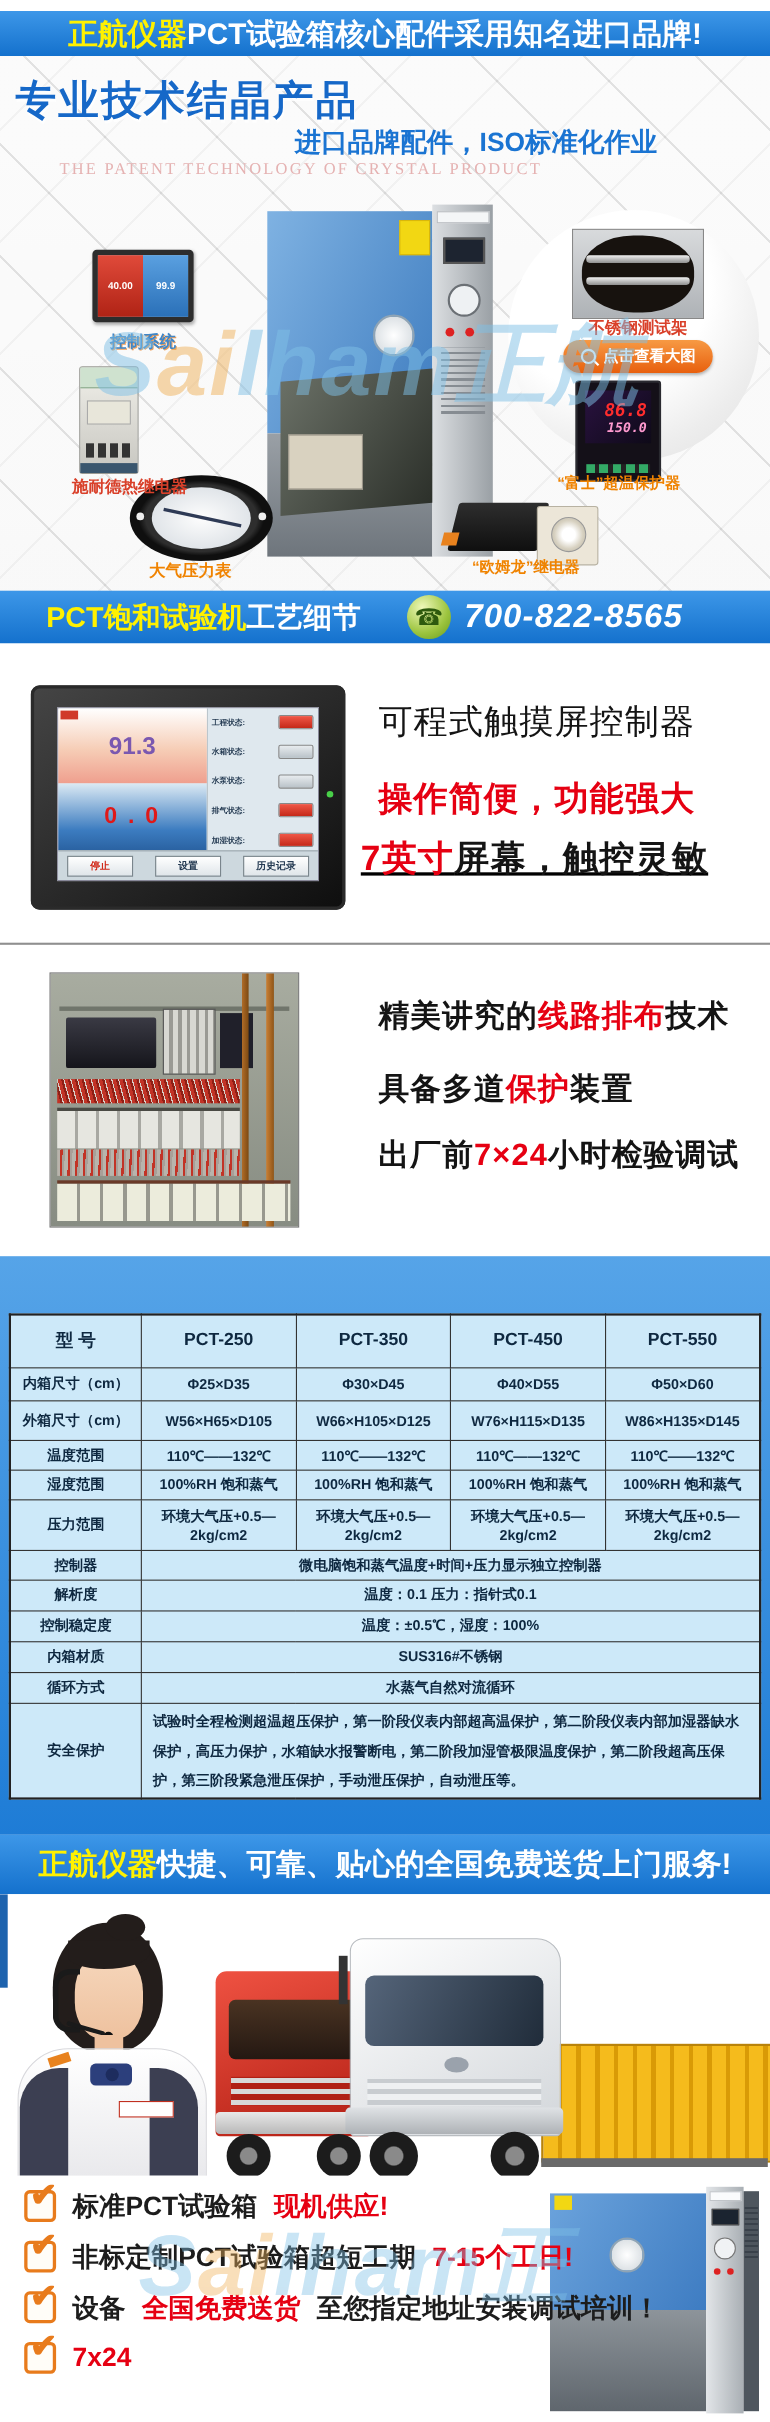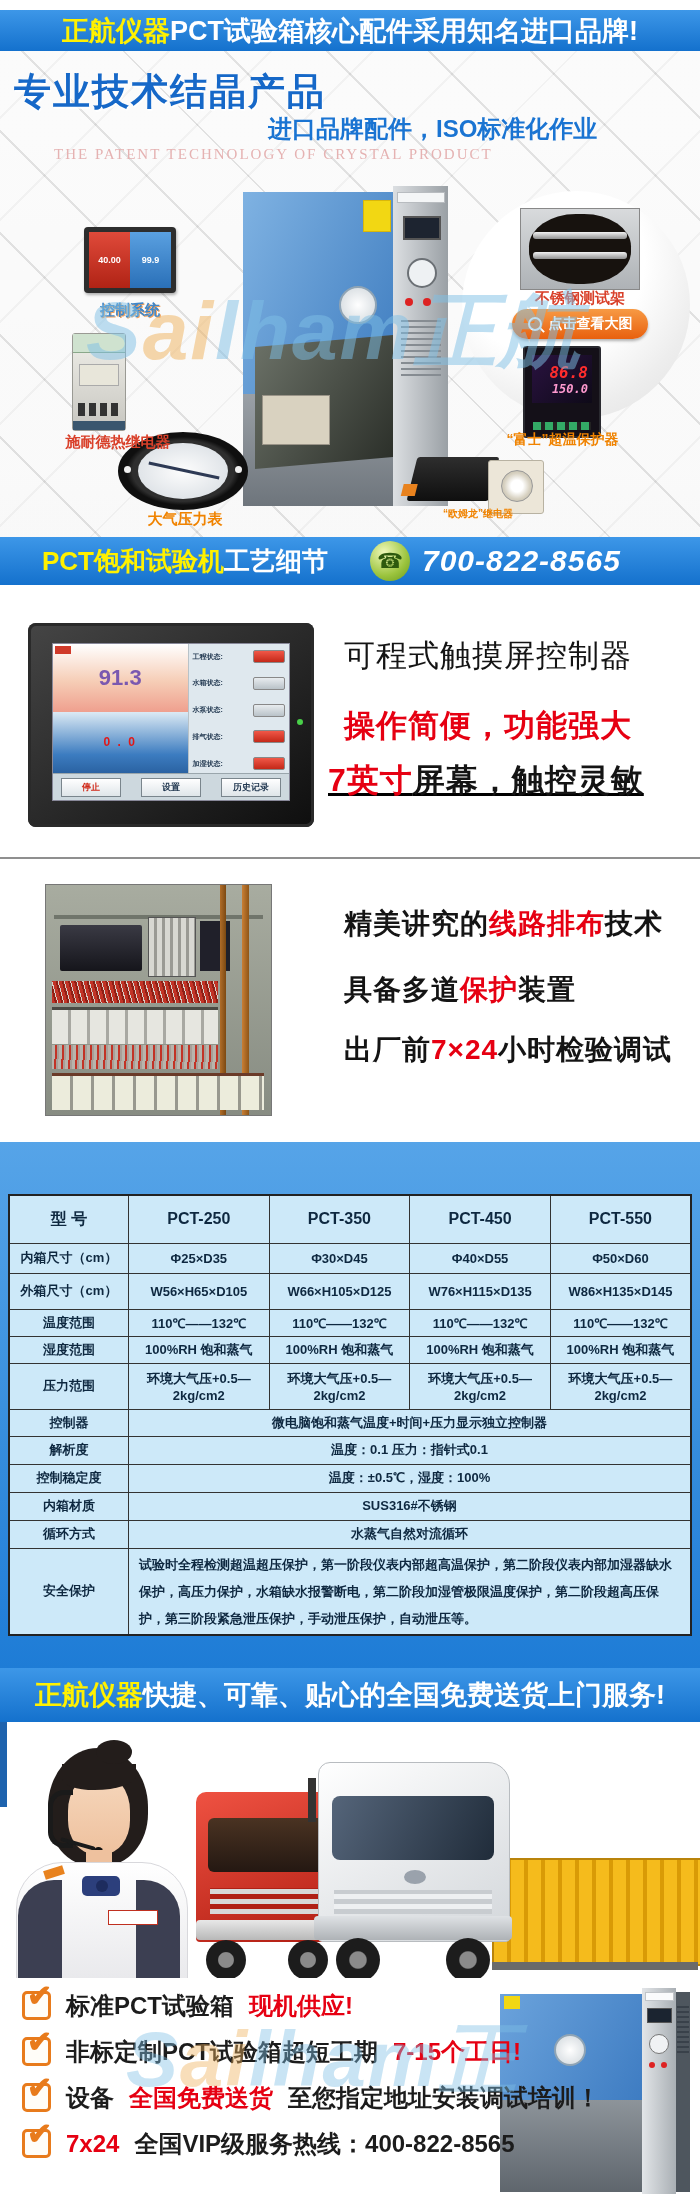--- a/index.html
+++ b/index.html
@@ -103,24 +103,24 @@
   .timer-dial{position:absolute;left:12px;top:9px;width:30px;height:30px;border-radius:50%;
     background:radial-gradient(#fff 28%,#d8d2c2 60%,#b0aa98);border:1px solid #999;}
   .hero-rbase{position:absolute;left:412px;top:406px;width:82px;height:44px;
     background:linear-gradient(#2e2e2e,#0f0f0f);transform:skewX(-14deg);border-radius:3px;}
   .rbase-clip{position:absolute;left:-7px;bottom:5px;width:14px;height:12px;background:#e8821e;}
 
   
   .clabel{position:absolute;font-weight:bold;text-align:center;white-space:nowrap;}
   .lab-control{left:78px;top:250px;width:104px;font-size:15px;color:#3f86c8;text-shadow:1px 1px 0 #f0a05a;}
   .lab-schneider{left:38px;top:382px;width:160px;font-size:15px;color:#d9402a;}
-  .lab-gauge{left:130px;top:459px;width:110px;font-size:15px;color:#f08300;}
+  .lab-gauge{left:118px;top:459px;width:110px;font-size:15px;color:#f08300;}
   .lab-rack{left:505px;top:238px;width:150px;font-size:15px;color:#d9402a;}
   .lab-fuji{left:495px;top:380px;width:135px;font-size:14px;color:#f08300;}
-  .lab-omron{left:418px;top:456px;width:120px;font-size:10px;color:#f08300;}
+  .lab-omron{left:418px;top:456px;width:120px;font-size:14px;color:#f08300;}
 
   
   .detail-bar{position:absolute;left:0;top:537px;width:700px;height:48px;
     background:linear-gradient(180deg,#3d97e8,#1471cd);display:flex;align-items:center;}
   .db-hl{color:#fff100;font-size:26px;font-weight:bold;margin-left:42px;white-space:nowrap;}
   .db-rest{color:#fff;font-size:26px;font-weight:bold;white-space:nowrap;}
   .phone-icon{width:40px;height:40px;border-radius:50%;margin-left:42px;flex:0 0 auto;
     background:radial-gradient(circle at 35% 28%,#eef8b8,#9cc43e 60%,#679a1c);
     display:flex;align-items:center;justify-content:center;color:#2e5a0e;font-size:21px;}
   .db-phone{color:#fff;font-size:30px;font-weight:bold;font-style:italic;margin-left:12px;letter-spacing:1px;white-space:nowrap;}
@@ -132,21 +132,21 @@
   .mon-screen{position:absolute;left:24px;top:20px;right:24px;bottom:26px;background:#e8eef2;
     display:flex;flex-direction:column;border:1px solid #889;}
   .mon-main{flex:1;display:flex;text-align:right;}
   .mon-left{width:57%;display:flex;flex-direction:column;}
   .mon-top{flex:1.1;background:linear-gradient(180deg,#ffffff 0%,#f6cdb6 55%,#ef9f8e 100%);position:relative;
     display:flex;align-items:center;justify-content:center;}
   .mon-top .val{color:#7a58b0;font-size:22px;font-weight:bold;}
   .mon-tag{position:absolute;left:2px;top:2px;width:16px;height:8px;background:#d03a2a;}
   .mon-bot{flex:1;background:linear-gradient(180deg,#dceaf4 0%,#3c7cc0 70%,#2a62a2 100%);
     display:flex;align-items:center;justify-content:center;}
-  .mon-bot .val{color:#e01818;font-size:12px;font-weight:bold;letter-spacing:2px;}
+  .mon-bot .val{color:#e01818;font-size:21px;font-weight:bold;letter-spacing:2px;}
   .mon-right{width:43%;background:#dfe8ee;padding:5px 4px 2px;box-sizing:border-box;display:flex;
     flex-direction:column;justify-content:space-between;border-left:1px solid #b8c2c8;}
   .ts-row{display:flex;align-items:center;justify-content:space-between;height:15px;}
   .ts-lbl{font-size:7px;color:#243a52;font-weight:bold;}
   .ts-btn{width:30px;height:11px;border:1px solid #888;border-radius:2px;}
   .ts-btn.red{background:linear-gradient(#f05848,#c42818);}
   .ts-btn.gray{background:linear-gradient(#e8ecef,#b9c2c8);}
   .mon-bottom{height:26px;background:#cdd8de;display:flex;align-items:center;justify-content:space-between;
     padding:0 8px;border-top:1px solid #9aa6ac;}
   .ts-bbtn{width:58px;height:17px;background:linear-gradient(#ffffff,#dfe5e9);border:1px solid #7a858c;
@@ -598,19 +598,18 @@
           </span>
           <span class="seg-k">设备</span>
           <span class="seg-r">全国免费送货</span>
           <span class="seg-k">至您指定地址安装调试培训！</span>
         </li>
         <li class="check-item">
           <span class="check-icon">
             <span class="tick">✔</span>
           </span>
           <span class="seg-r">7x24</span>
-          <span class="seg-k">全国VIP级服务热线：400-822-8565</span>
         </li>
       </ul>
     <div class="brand-wm2"><span class="wm-blue">S</span><span class="wm-orange">ai</span><span class="wm-blue">lham</span><span class="wm-blue">正</span></div>
   </div>
 
 </div>
 
 </body></html>

